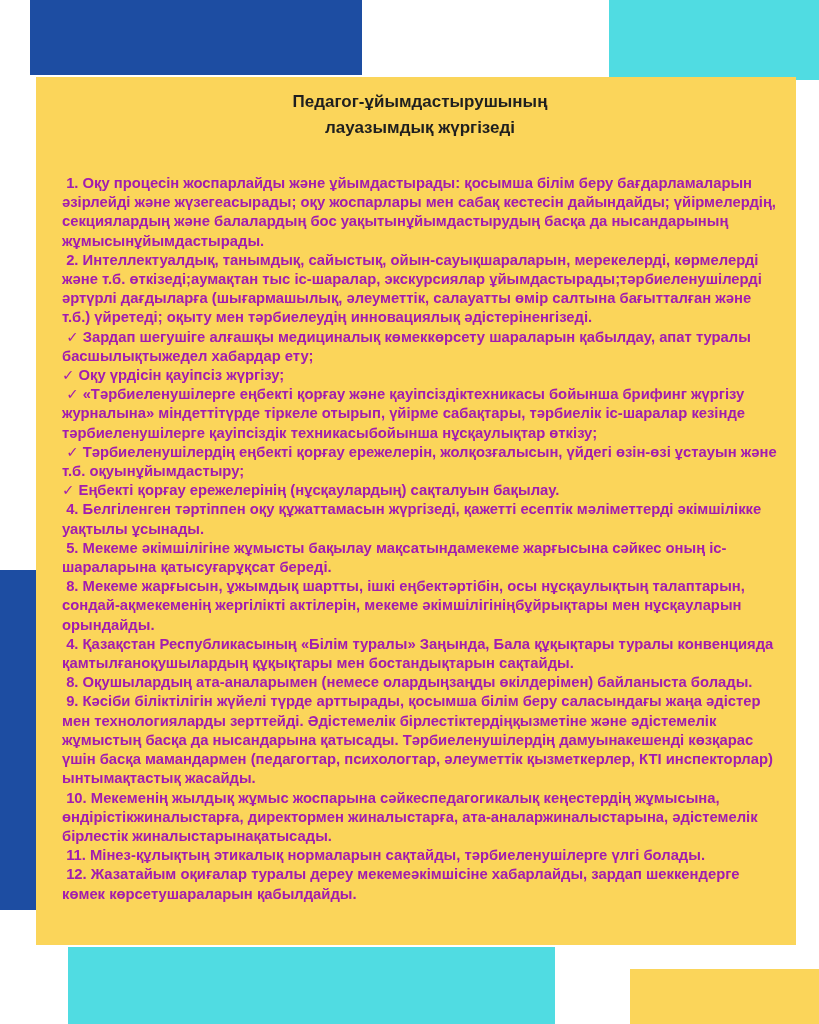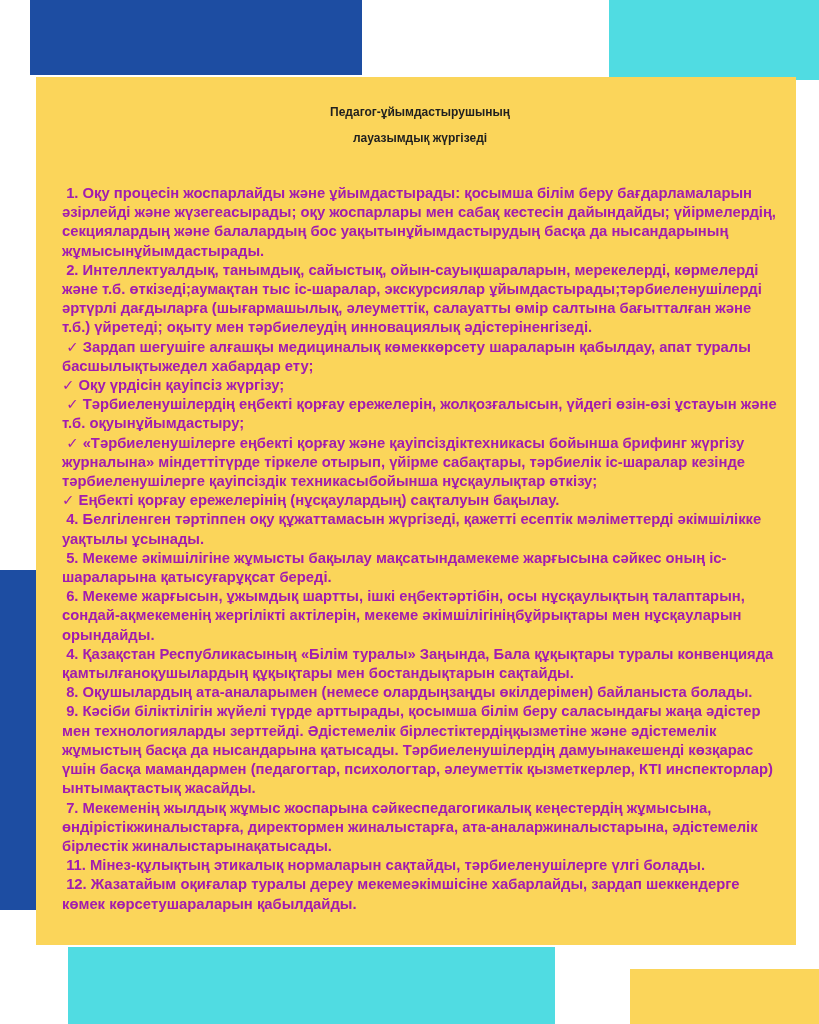--- a/index.html
+++ b/index.html
@@ -27,22 +27,22 @@
     top: 77px;
     width: 760px;
     height: 868px;
     background: #fbd55a;
     box-sizing: border-box;
     padding: 9px 18px 0 26px;
     overflow: hidden;
     color: #1f1f1f;
   }
   .title {
-    margin: 13px;
-    font-size: 12px;
+    margin: 3px;
+    font-size: 17px;
     line-height: 26px;
     font-weight: 700;
     text-align: center;
     color: #1f1f1f;
   }
   .doc-body {
     margin-top: 33px;
   }
   .doc-body p {
     margin: 0;
@@ -62,26 +62,26 @@
 <div class="rect cyan-bl"></div>
 <div class="rect yellow-br"></div>
 
 <div class="card">
   <h1 class="title"><span>Педагог-ұйымдастырушының</span><br><span>лауазымдық жүргізеді</span></h1>
   <div class="doc-body">
     <p> 1. Оқу процесін жоспарлайды және ұйымдастырады: қосымша білім беру бағдарламаларын әзірлейді және жүзегеасырады; оқу жоспарлары мен сабақ кестесін дайындайды; үйірмелердің, секциялардың және балалардың бос уақытынұйымдастырудың басқа да нысандарының жұмысынұйымдастырады.</p>
     <p> 2. Интеллектуалдық, танымдық, сайыстық, ойын-сауықшараларын, мерекелерді, көрмелерді және т.б. өткізеді;аумақтан тыс іс-шаралар, экскурсиялар ұйымдастырады;тәрбиеленушілерді әртүрлі дағдыларға (шығармашылық, әлеуметтік, салауатты өмір салтына бағытталған және т.б.) үйретеді; оқыту мен тәрбиелеудің инновациялық әдістеріненгізеді.</p>
     <p> ✓ Зардап шегушіге алғашқы медициналық көмеккөрсету шараларын қабылдау, апат туралы басшылықтыжедел хабардар ету;</p>
     <p>✓ Оқу үрдісін қауіпсіз жүргізу;</p>
+    <p> ✓ «Тәрбиеленушілерге еңбекті қорғау және қауіпсіздіктехникасы бойынша брифинг жүргізу журналына» міндеттітүрде тіркеле отырып, үйірме сабақтары, тәрбиелік іс-шаралар кезінде тәрбиеленушілерге қауіпсіздік техникасыбойынша нұсқаулықтар өткізу;</p>
     <p> ✓ Тәрбиеленушілердің еңбекті қорғау ережелерін, жолқозғалысын, үйдегі өзін-өзі ұстауын және т.б. оқуынұйымдастыру;</p>
-    <p> ✓ «Тәрбиеленушілерге еңбекті қорғау және қауіпсіздіктехникасы бойынша брифинг жүргізу журналына» міндеттітүрде тіркеле отырып, үйірме сабақтары, тәрбиелік іс-шаралар кезінде тәрбиеленушілерге қауіпсіздік техникасыбойынша нұсқаулықтар өткізу;</p>
     <p>✓ Еңбекті қорғау ережелерінің (нұсқаулардың) сақталуын бақылау.</p>
     <p> 4. Белгіленген тәртіппен оқу құжаттамасын жүргізеді, қажетті есептік мәліметтерді әкімшілікке уақтылы ұсынады.</p>
     <p> 5. Мекеме әкімшілігіне жұмысты бақылау мақсатындамекеме жарғысына сәйкес оның іс-шараларына қатысуғарұқсат береді.</p>
-    <p> 6. Мекеме жарғысын, ұжымдық шартты, ішкі еңбектәртібін, осы нұсқаулықтың талаптарын, сондай-ақмекеменің жергілікті актілерін, мекеме әкімшілігініңбұйрықтары мен нұсқауларын орындайды.</p>
+    <p> 8. Мекеме жарғысын, ұжымдық шартты, ішкі еңбектәртібін, осы нұсқаулықтың талаптарын, сондай-ақмекеменің жергілікті актілерін, мекеме әкімшілігініңбұйрықтары мен нұсқауларын орындайды.</p>
     <p> 4. Қазақстан Республикасының «Білім туралы» Заңында, Бала құқықтары туралы конвенцияда қамтылғаноқушылардың құқықтары мен бостандықтарын сақтайды.</p>
     <p> 8. Оқушылардың ата-аналарымен (немесе олардыңзаңды өкілдерімен) байланыста болады.</p>
     <p> 9. Кәсіби біліктілігін жүйелі түрде арттырады, қосымша білім беру саласындағы жаңа әдістер мен технологияларды зерттейді. Әдістемелік бірлестіктердіңқызметіне және әдістемелік жұмыстың басқа да нысандарына қатысады. Тәрбиеленушілердің дамуынакешенді көзқарас үшін басқа мамандармен (педагогтар, психологтар, әлеуметтік қызметкерлер, КТІ инспекторлар) ынтымақтастық жасайды.</p>
-    <p> 7. Мекеменің жылдық жұмыс жоспарына сәйкеспедагогикалық кеңестердің жұмысына, өндірістікжиналыстарға, директормен жиналыстарға, ата-аналаржиналыстарына, әдістемелік бірлестік жиналыстарынақатысады.</p>
+    <p> 10. Мекеменің жылдық жұмыс жоспарына сәйкеспедагогикалық кеңестердің жұмысына, өндірістікжиналыстарға, директормен жиналыстарға, ата-аналаржиналыстарына, әдістемелік бірлестік жиналыстарынақатысады.</p>
     <p> 11. Мінез-құлықтың этикалық нормаларын сақтайды, тәрбиеленушілерге үлгі болады.</p>
     <p> 12. Жазатайым оқиғалар туралы дереу мекемеәкімшісіне хабарлайды, зардап шеккендерге көмек көрсетушараларын қабылдайды.</p>
   </div>
 </div>
 
 </body></html>

